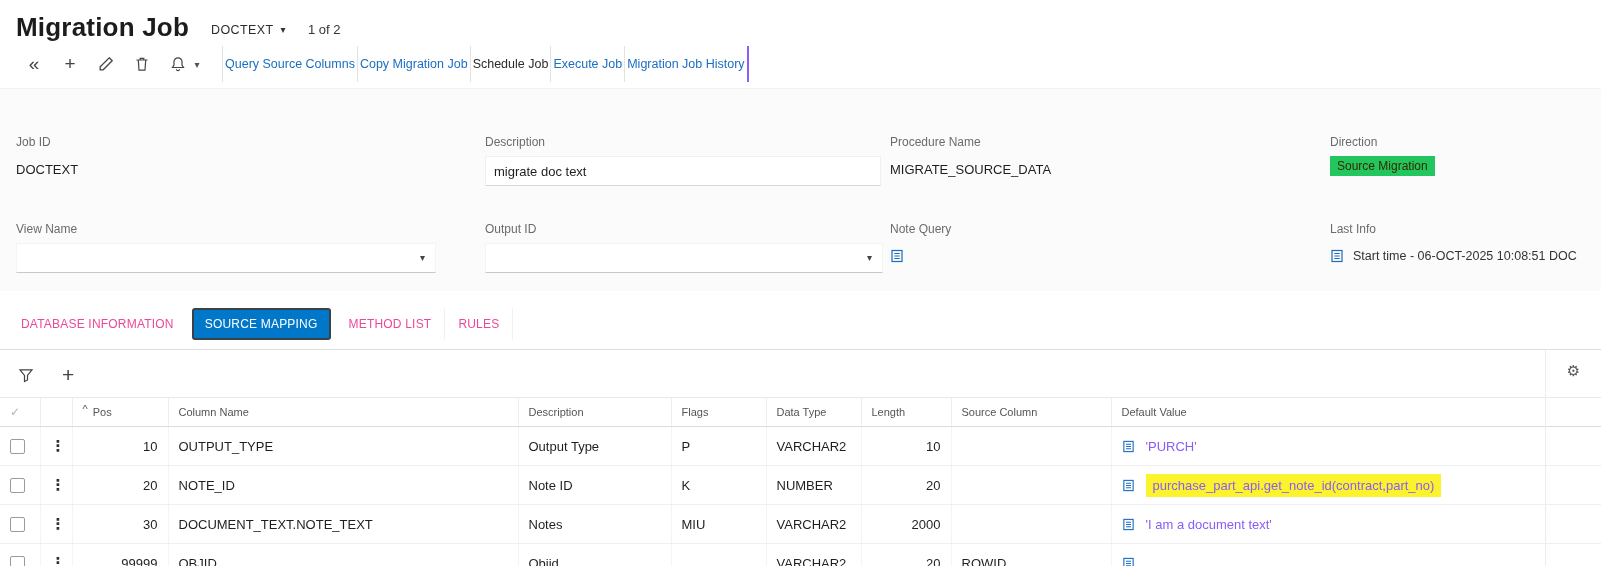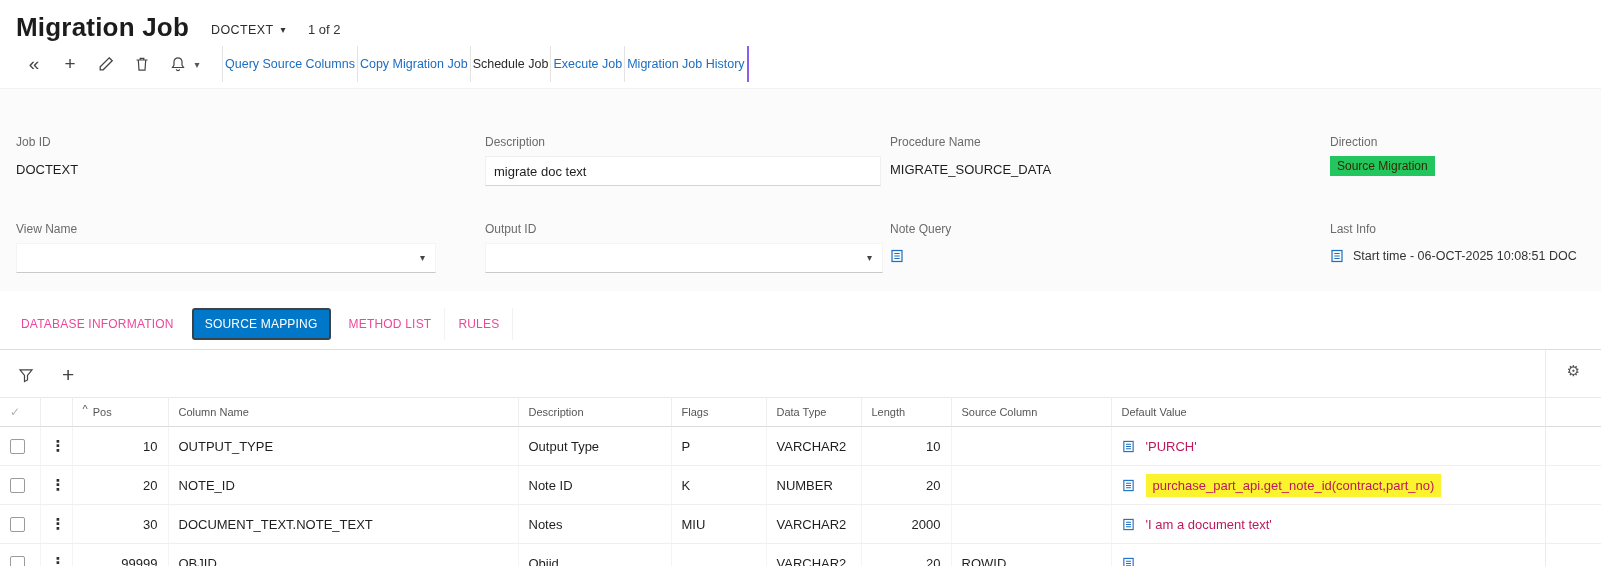--- a/index.html
+++ b/index.html
@@ -69,21 +69,21 @@
     white-space: nowrap; overflow: hidden; background: #fff;
   }
   table.grid th:last-child, table.grid td:last-child { border-right: none; }
   .num { text-align: right; }
   .hdr-check { color: #b3b3b3; font-size: 12px; }
   .sort-caret { display: inline-block; font-size: 11px; color: #555; transform: translateY(-3px); margin-right: 5px; }
   .checkbox { width: 15px; height: 15px; border: 1px solid #9b9b9b; border-radius: 2px; background: #fff; cursor: pointer; }
   .kebab { font-size: 15px; color: #2f2f2f; font-weight: 700; cursor: pointer; text-align: center; }
   .dv { display: flex; align-items: center; gap: 11px; }
   .dv svg { flex: 0 0 auto; cursor: pointer; }
-  .dv-text { font-size: 13px; color: #be185d; }
+  .dv-text { font-size: 13px; color: #8b5cf6; }
   .dv-text.hl { background: #fcf32f; padding: 4px 7px; }
 
   
   .hscroll { height: 13px; background: #f3f3f3; position: relative; margin-top: 1px; }
   .hscroll .thumb { position: absolute; left: 2px; top: 2px; width: 1455px; height: 9px; background: #8a8a8a; border-radius: 5px; cursor: grab; }
 </style>
 </head>
 <body>
 
 <div class="page">

